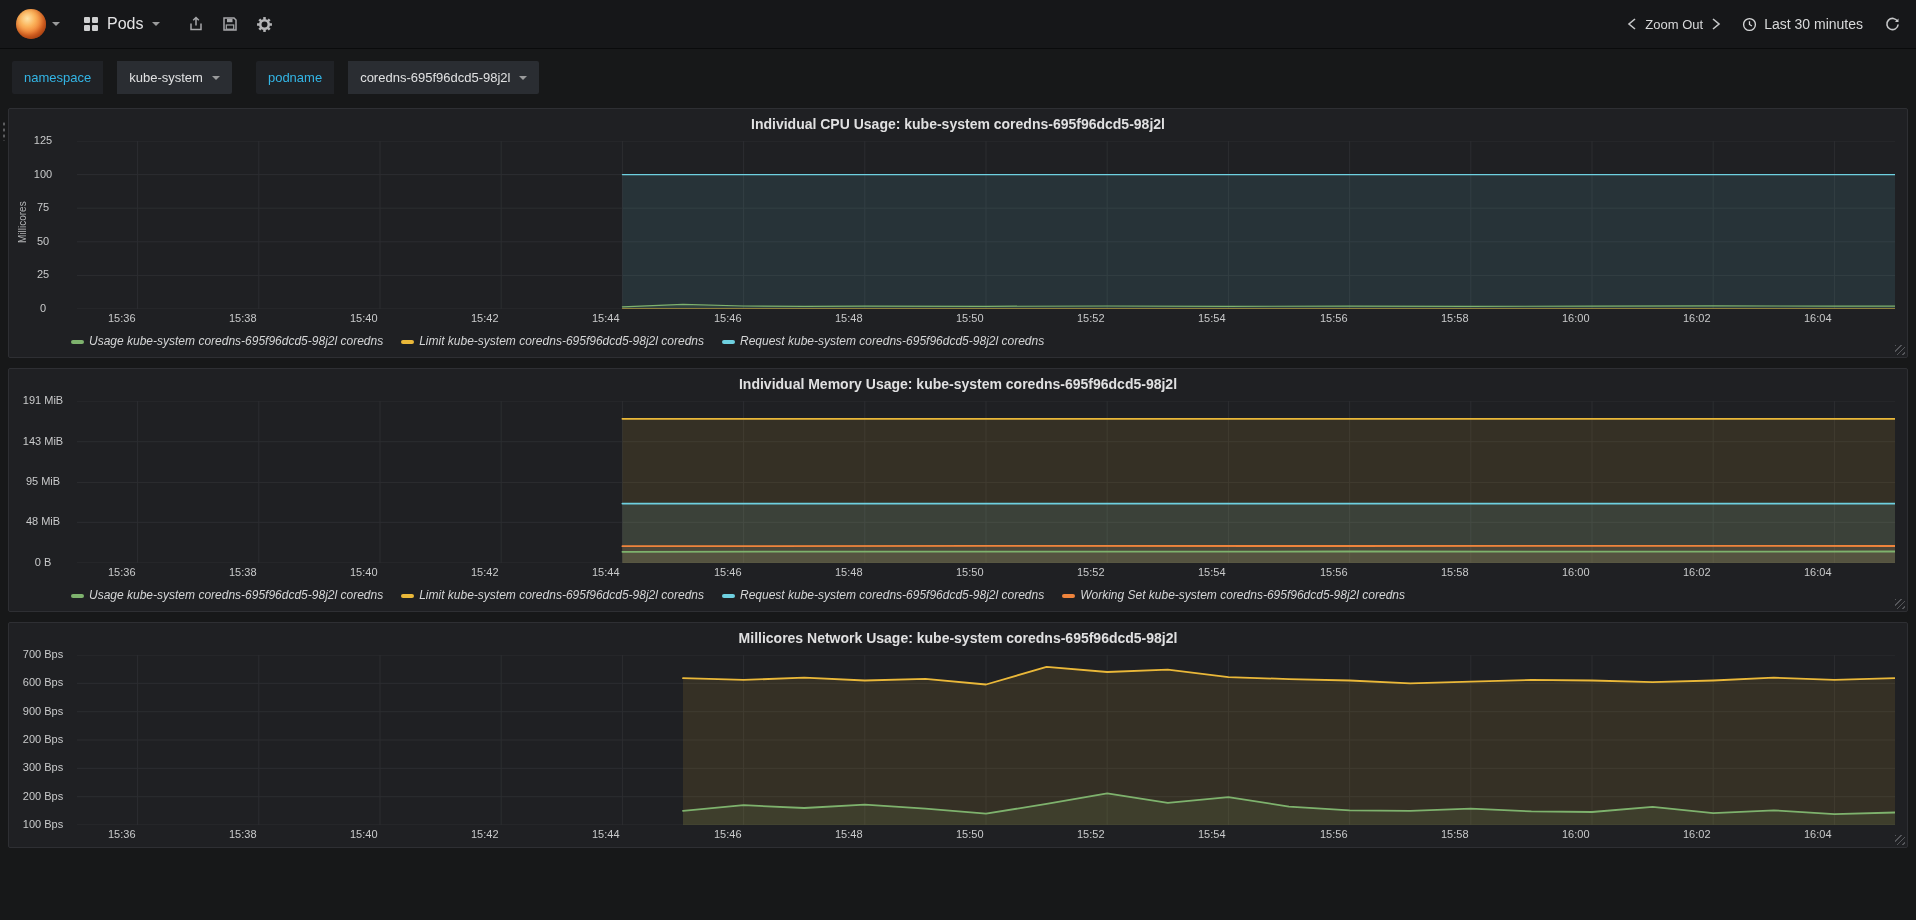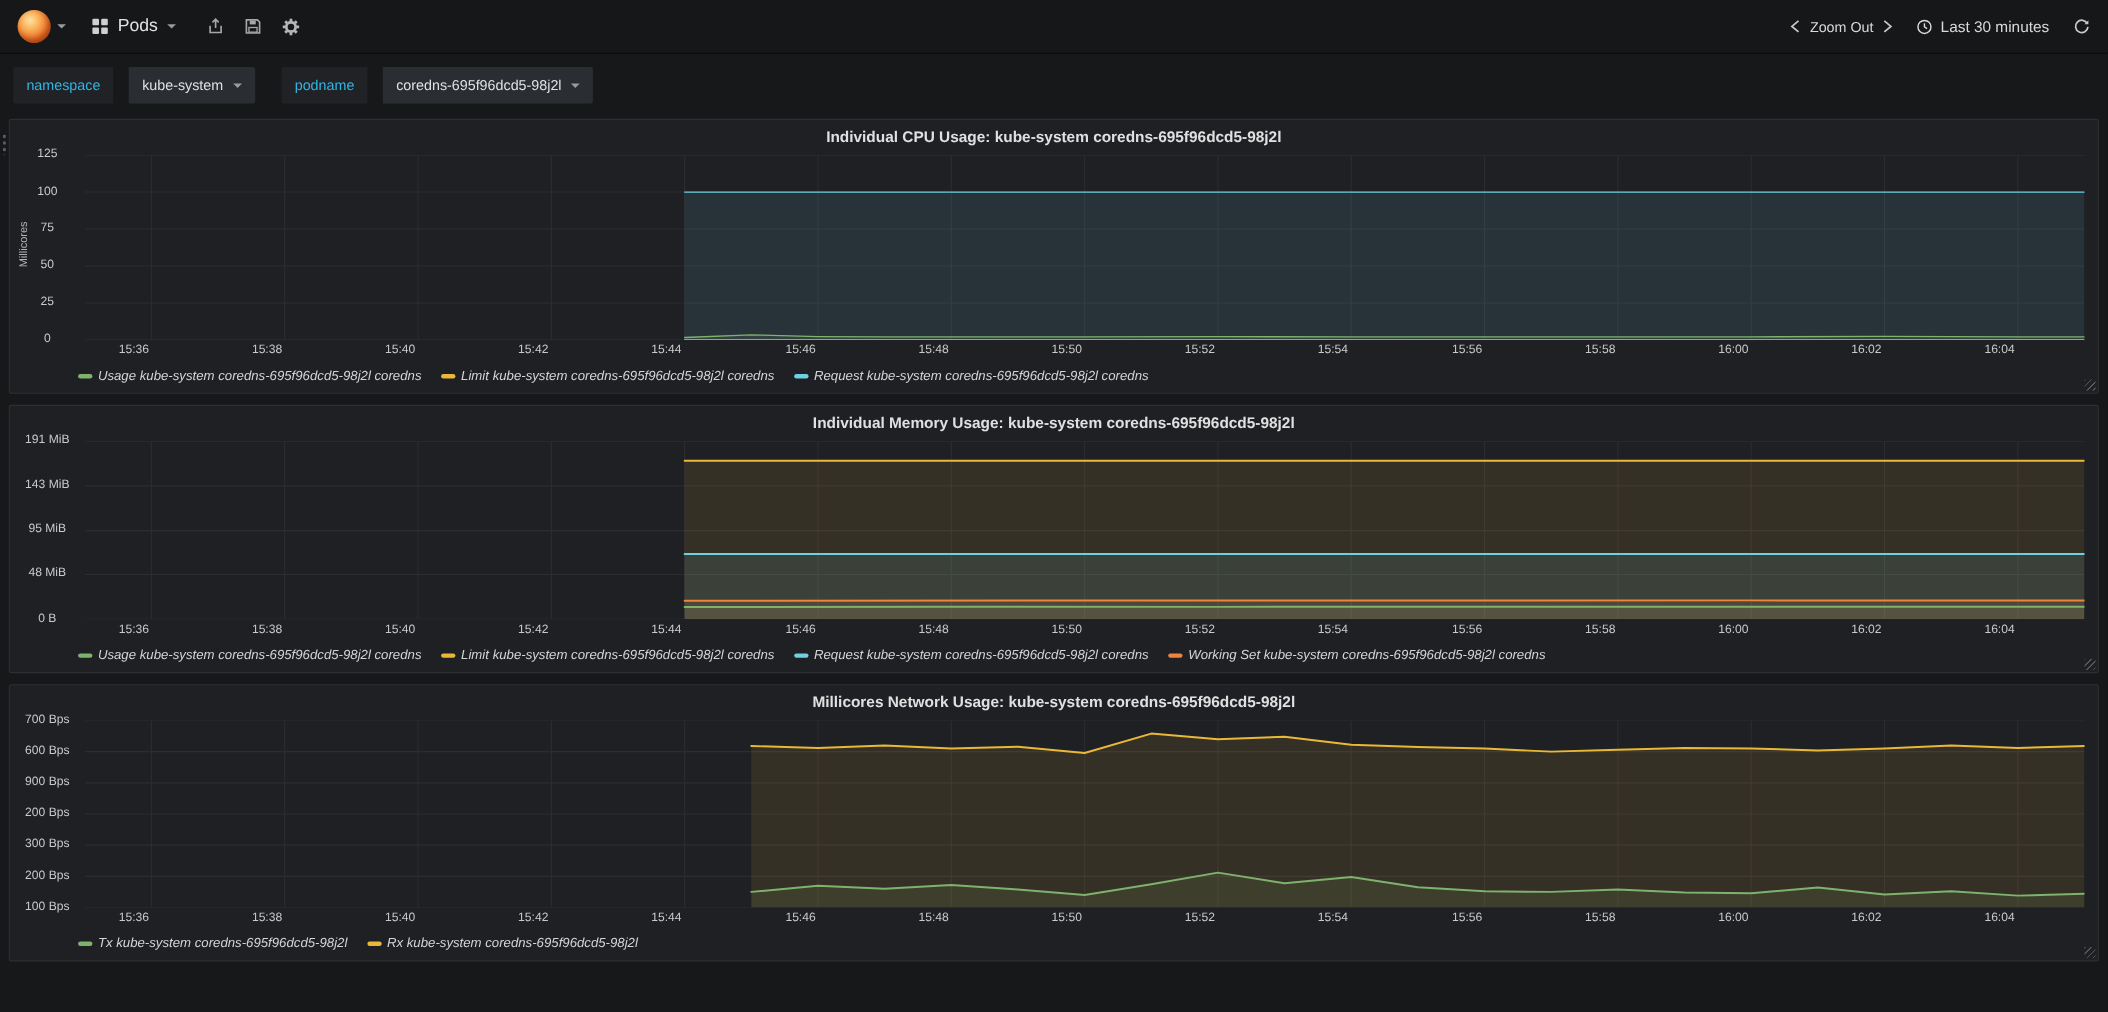--- a/index.html
+++ b/index.html
@@ -340,27 +340,17 @@
         <div class="xtick" style="left:820px;top:179px">15:48</div>
         <div class="xtick" style="left:941px;top:179px">15:50</div>
         <div class="xtick" style="left:1062px;top:179px">15:52</div>
         <div class="xtick" style="left:1183px;top:179px">15:54</div>
         <div class="xtick" style="left:1305px;top:179px">15:56</div>
         <div class="xtick" style="left:1426px;top:179px">15:58</div>
         <div class="xtick" style="left:1547px;top:179px">16:00</div>
         <div class="xtick" style="left:1668px;top:179px">16:02</div>
         <div class="xtick" style="left:1789px;top:179px">16:04</div>
       </div>
-    <div class="legend">
-        <span class="legend-item">
-          <span class="legend-swatch" style="background:#7EB26D"></span>
-          <span>Tx kube-system coredns-695f96dcd5-98j2l</span>
-        </span>
-        <span class="legend-item">
-          <span class="legend-swatch" style="background:#EAB839"></span>
-          <span>Rx kube-system coredns-695f96dcd5-98j2l</span>
-        </span>
-      </div>
     <div class="resize"></div>
   </div>
 
 
 </div>
 
 </body></html>

